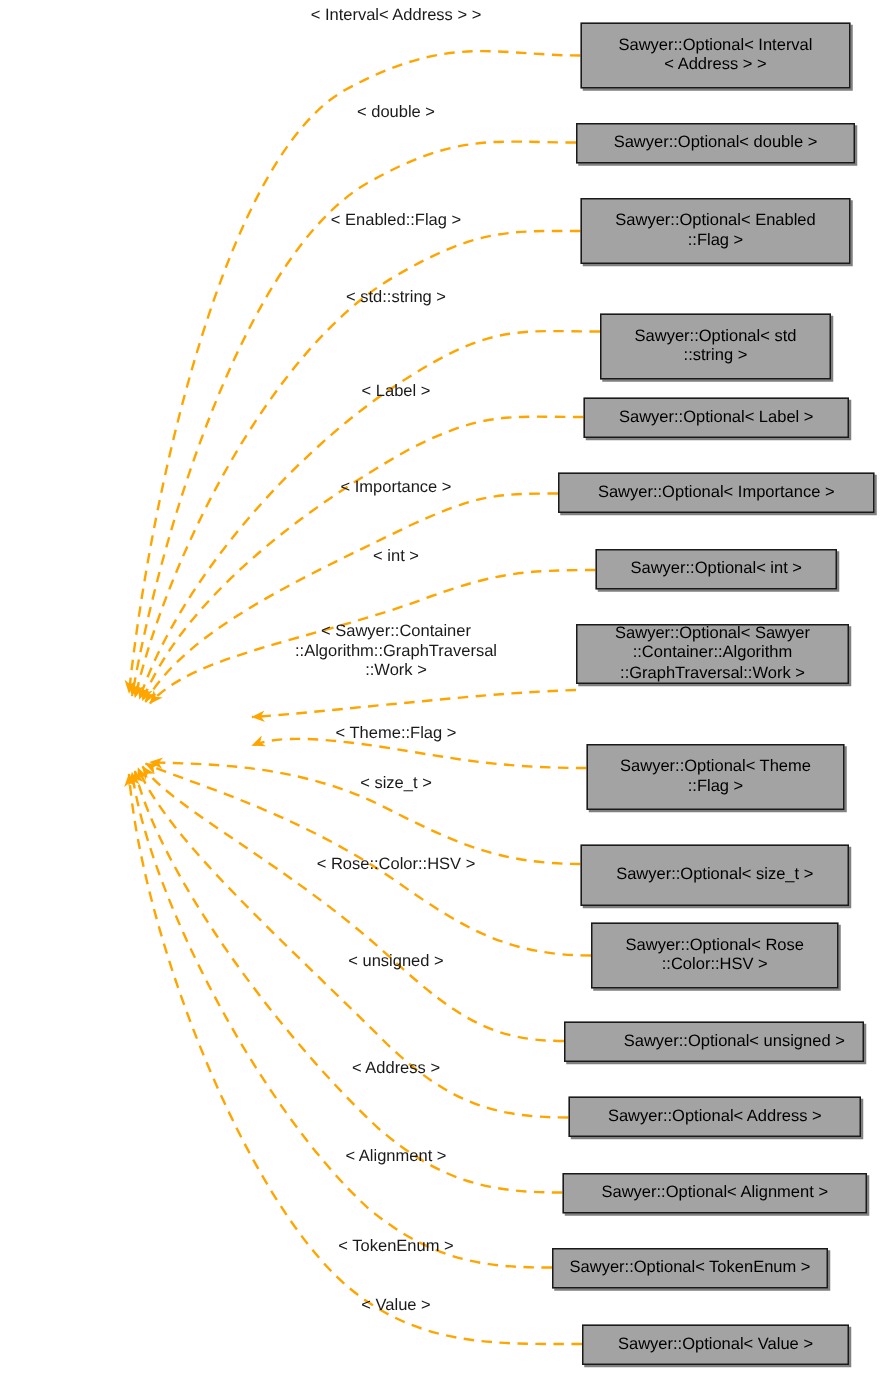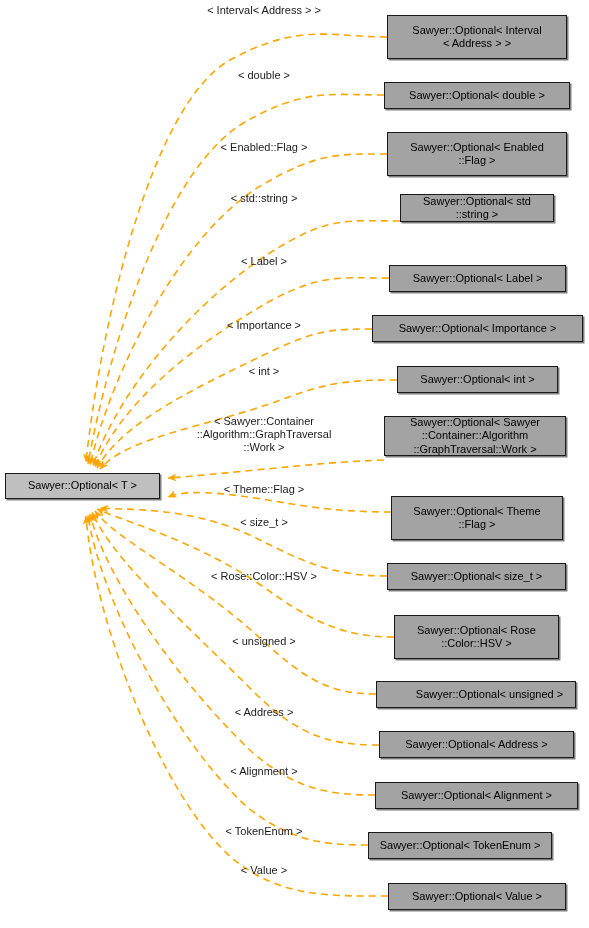--- a/index.html
+++ b/index.html
@@ -83,31 +83,31 @@
         <path d="M 388,896 C 330,896 280,898 232,858 C 162,798 94,620 86,516" fill="none" stroke="#ffa500" stroke-width="1.6" stroke-dasharray="7,5" marker-end="url(#arrowhead)"></path>
       </g>
   </svg>
 
   <div id="node-layer">
       <div class="node" style="left: 387px; top: 15px; width: 180px; height: 44px;">Sawyer::Optional&lt; Interval
 &lt; Address &gt; &gt;</div>
       <div class="node" style="left: 384px; top: 82px; width: 186px; height: 27px;">Sawyer::Optional&lt; double &gt;</div>
       <div class="node" style="left: 387px; top: 132px; width: 180px; height: 44px;">Sawyer::Optional&lt; Enabled
 ::Flag &gt;</div>
-      <div class="node" style="left: 400px; top: 194px; width: 154px; height: 28px;">Sawyer::Optional&lt; std
+      <div class="node" style="left: 400px; top: 209px; width: 154px; height: 44px;">Sawyer::Optional&lt; std
 ::string &gt;</div>
       <div class="node" style="left: 389px; top: 265px; width: 177px; height: 27px;">Sawyer::Optional&lt; Label &gt;</div>
       <div class="node" style="left: 372px; top: 315px; width: 211px; height: 27px;">Sawyer::Optional&lt; Importance &gt;</div>
       <div class="node" style="left: 397px; top: 366px; width: 161px; height: 27px;">Sawyer::Optional&lt; int &gt;</div>
       <div class="node" style="left: 384px; top: 416px; width: 182px; height: 40px;">Sawyer::Optional&lt; Sawyer
 ::Container::Algorithm
 ::GraphTraversal::Work &gt;</div>
       <div class="node" style="left: 391px; top: 496px; width: 172px; height: 44px;">Sawyer::Optional&lt; Theme
 ::Flag &gt;</div>
-      <div class="node" style="left: 387px; top: 563px; width: 179px; height: 27px;">Sawyer::Optional&lt; size_t &gt;</div>
+      <div class="node" style="left: 387px; top: 563px; width: 179px; height: 41px;">Sawyer::Optional&lt; size_t &gt;</div>
       <div class="node" style="left: 394px; top: 615px; width: 165px; height: 44px;">Sawyer::Optional&lt; Rose
 ::Color::HSV &gt;</div>
       <div class="node" style="left: 376px; top: 681px; width: 200px; height: 27px; padding-left: 30px;">Sawyer::Optional&lt; unsigned &gt;</div>
       <div class="node" style="left: 379px; top: 731px; width: 195px; height: 27px;">Sawyer::Optional&lt; Address &gt;</div>
       <div class="node" style="left: 375px; top: 782px; width: 203px; height: 27px;">Sawyer::Optional&lt; Alignment &gt;</div>
       <div class="node" style="left: 368px; top: 832px; width: 184px; height: 27px;">Sawyer::Optional&lt; TokenEnum &gt;</div>
       <div class="node" style="left: 388px; top: 883px; width: 178px; height: 27px;">Sawyer::Optional&lt; Value &gt;</div>
     </div>
   <div id="label-layer">
       <div class="edge-label" style="left: 264px; top: 4px;">&lt; Interval&lt; Address &gt; &gt;</div>
@@ -123,15 +123,14 @@
       <div class="edge-label" style="left: 264px; top: 483px;">&lt; Theme::Flag &gt;</div>
       <div class="edge-label" style="left: 264px; top: 516px;">&lt; size_t &gt;</div>
       <div class="edge-label" style="left: 264px; top: 570px;">&lt; Rose::Color::HSV &gt;</div>
       <div class="edge-label" style="left: 264px; top: 635px;">&lt; unsigned &gt;</div>
       <div class="edge-label" style="left: 264px; top: 706px;">&lt; Address &gt;</div>
       <div class="edge-label" style="left: 264px; top: 765px;">&lt; Alignment &gt;</div>
       <div class="edge-label" style="left: 264px; top: 825px;">&lt; TokenEnum &gt;</div>
       <div class="edge-label" style="left: 264px; top: 864px;">&lt; Value &gt;</div>
     </div>
 
-  <div class="node base" id="base-node" style="left: 5px; top: 473px; width: 155px; height: 26px;">Sawyer::Optional&lt; T &gt;</div>
 
 </div>
 
 </body></html>

